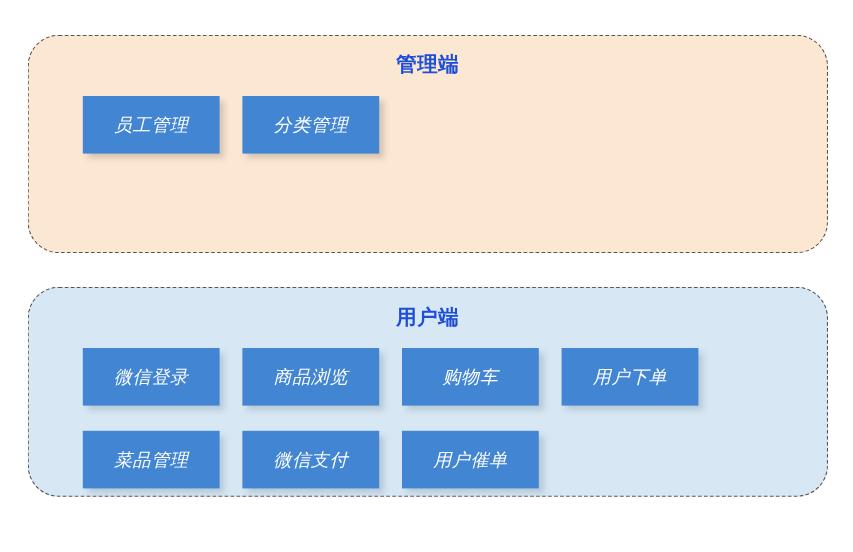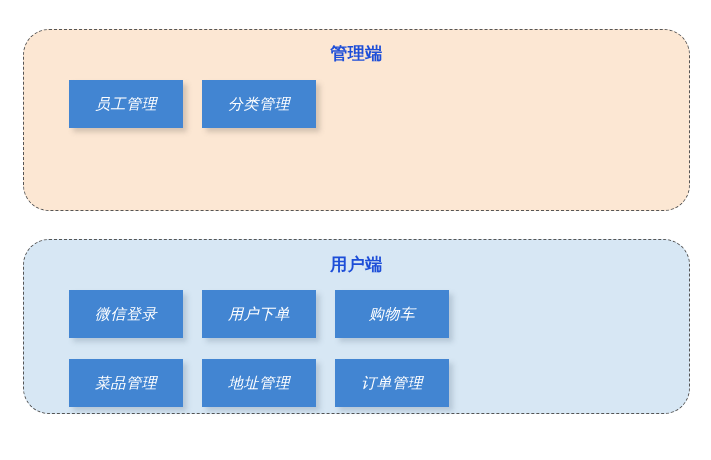--- a/index.html
+++ b/index.html
@@ -122,35 +122,38 @@
   <div class="panel panel-user">
     <div class="panel-title">用户端</div>
 
     <div class="grid">
 
       <div class="row">
         <div class="cell">
           <span>微信登录</span>
         </div>
         <div class="cell">
-          <span>用户下单</span>
+          <span>商品浏览</span>
         </div>
         <div class="cell">
           <span>购物车</span>
+        </div>
+        <div class="cell">
+          <span>用户下单</span>
         </div>
       </div>
 
       <div class="row">
         <div class="cell">
           <span>菜品管理</span>
         </div>
         <div class="cell">
-          <span>地址管理</span>
+          <span>微信支付</span>
         </div>
         <div class="cell">
-          <span>订单管理</span>
+          <span>用户催单</span>
         </div>
       </div>
 
     </div>
   </div>
 
 </div>
 
 </body></html>

